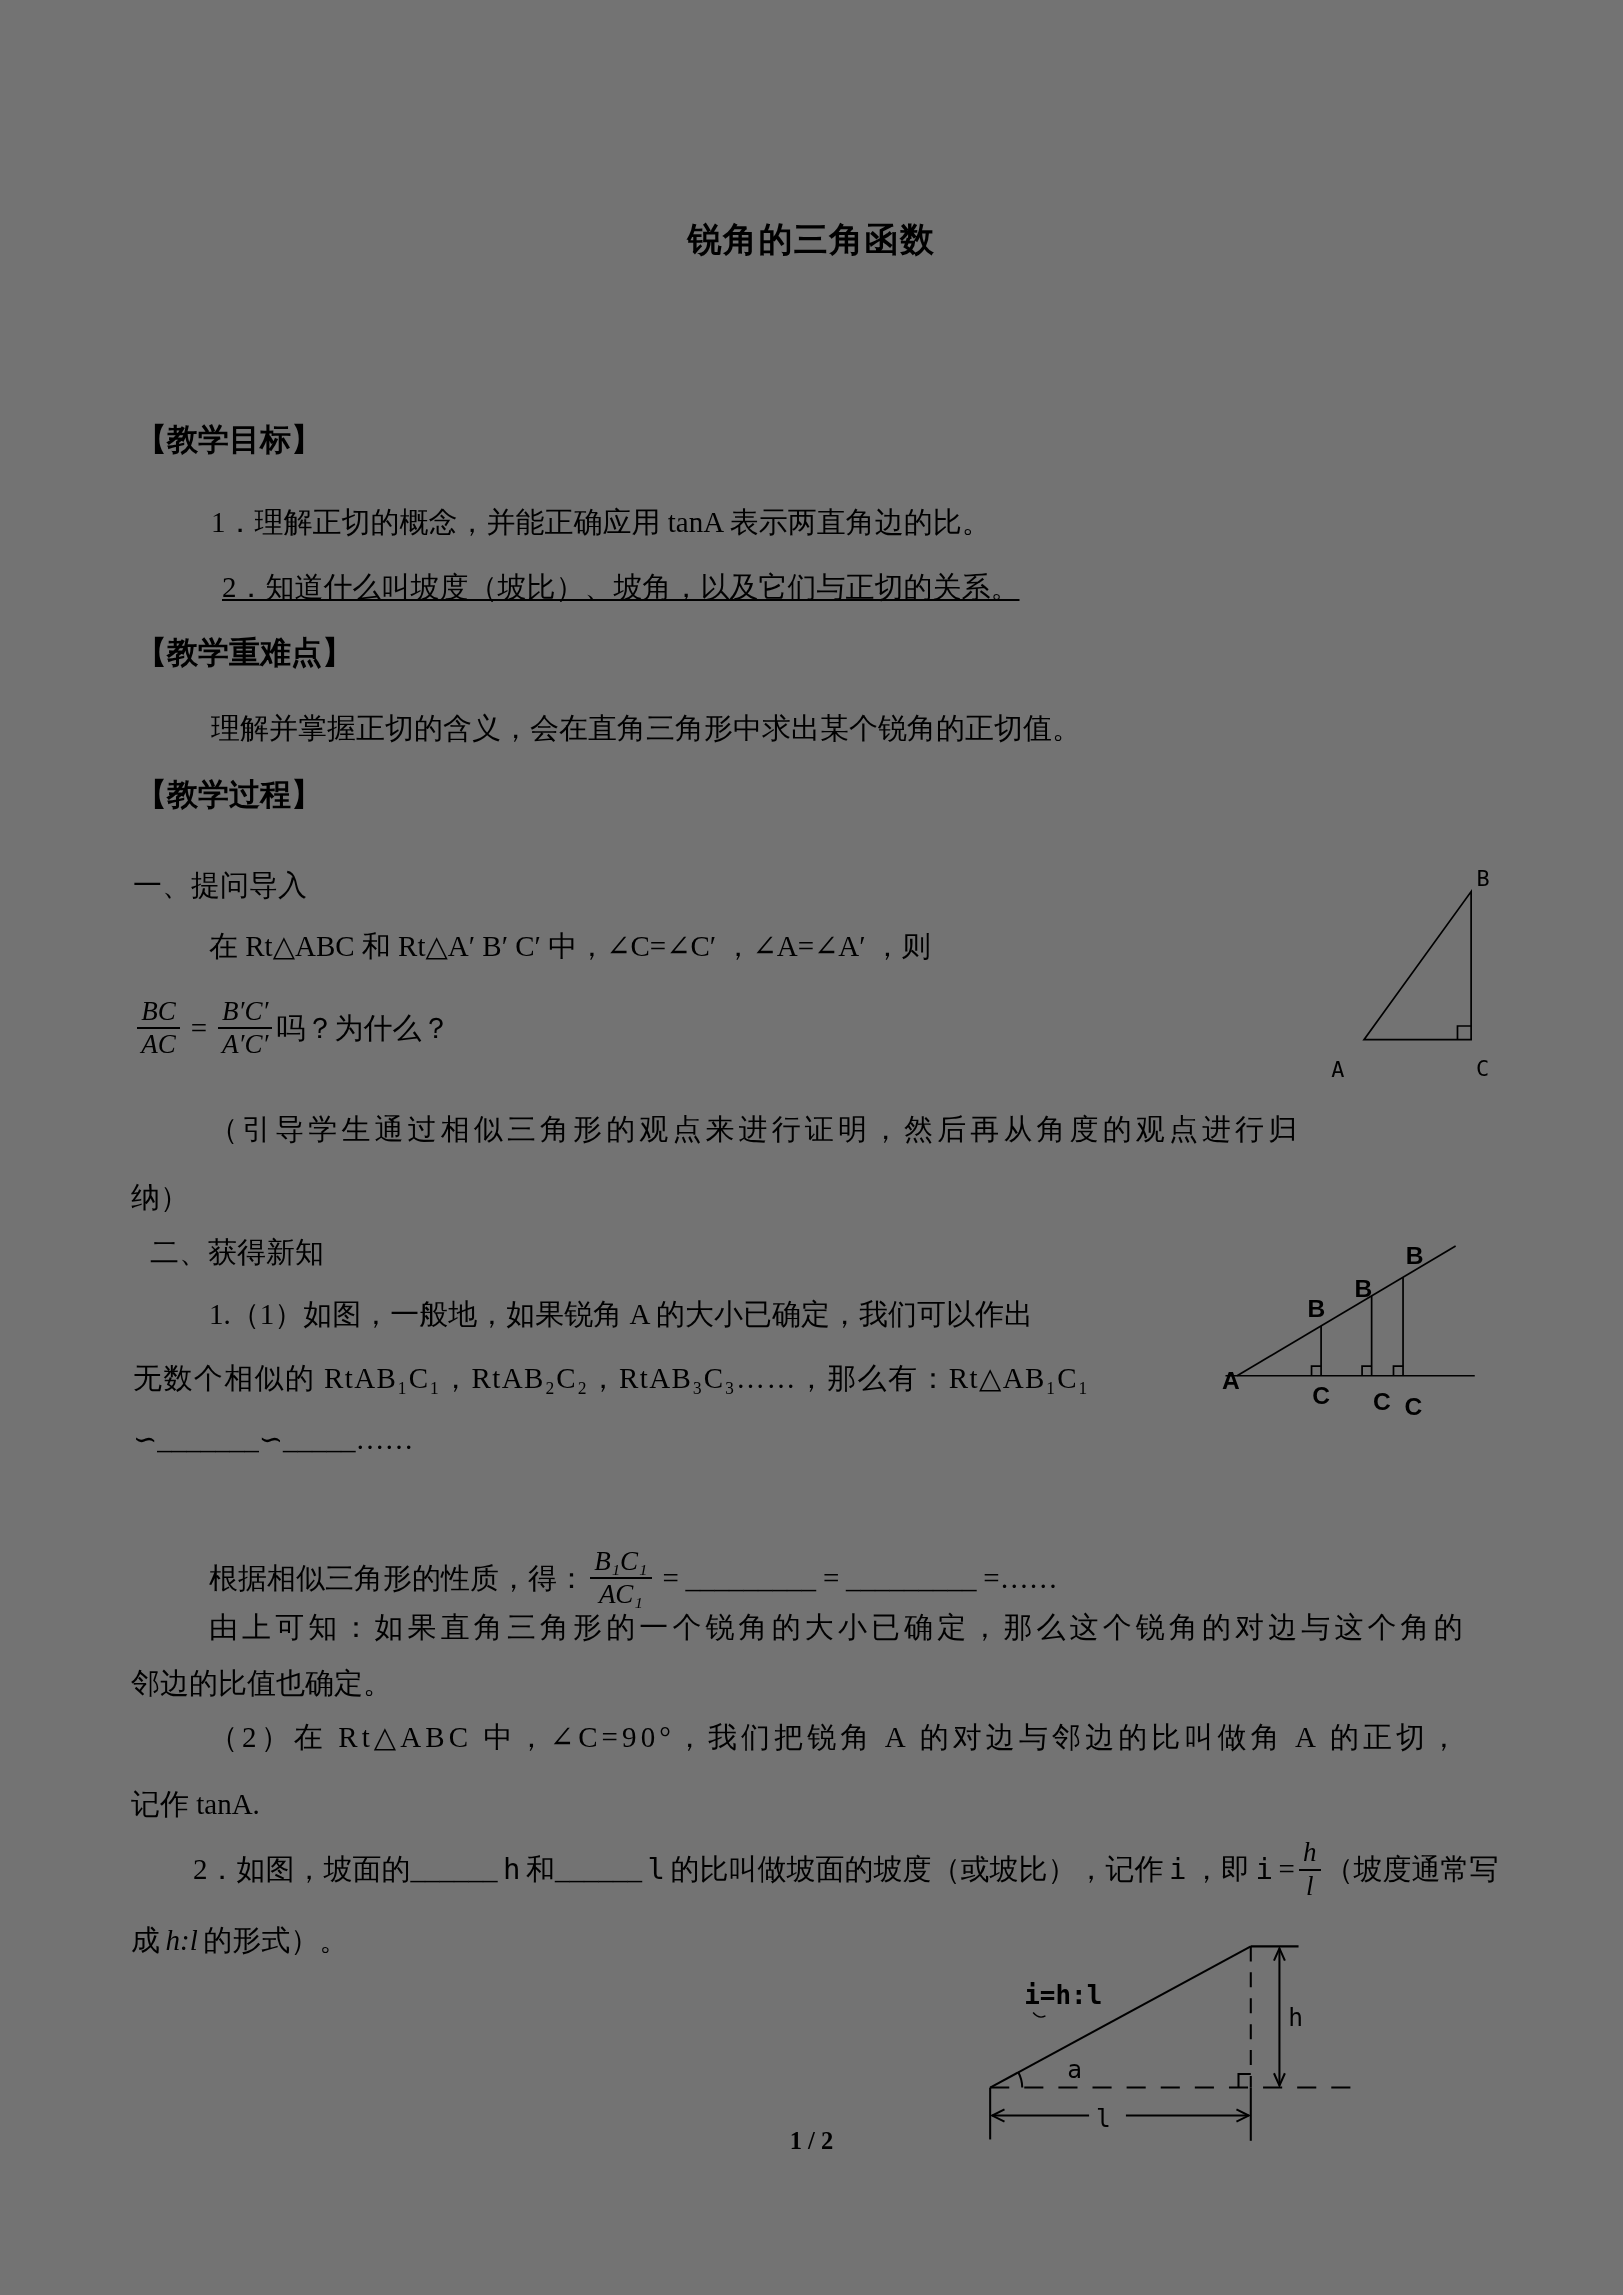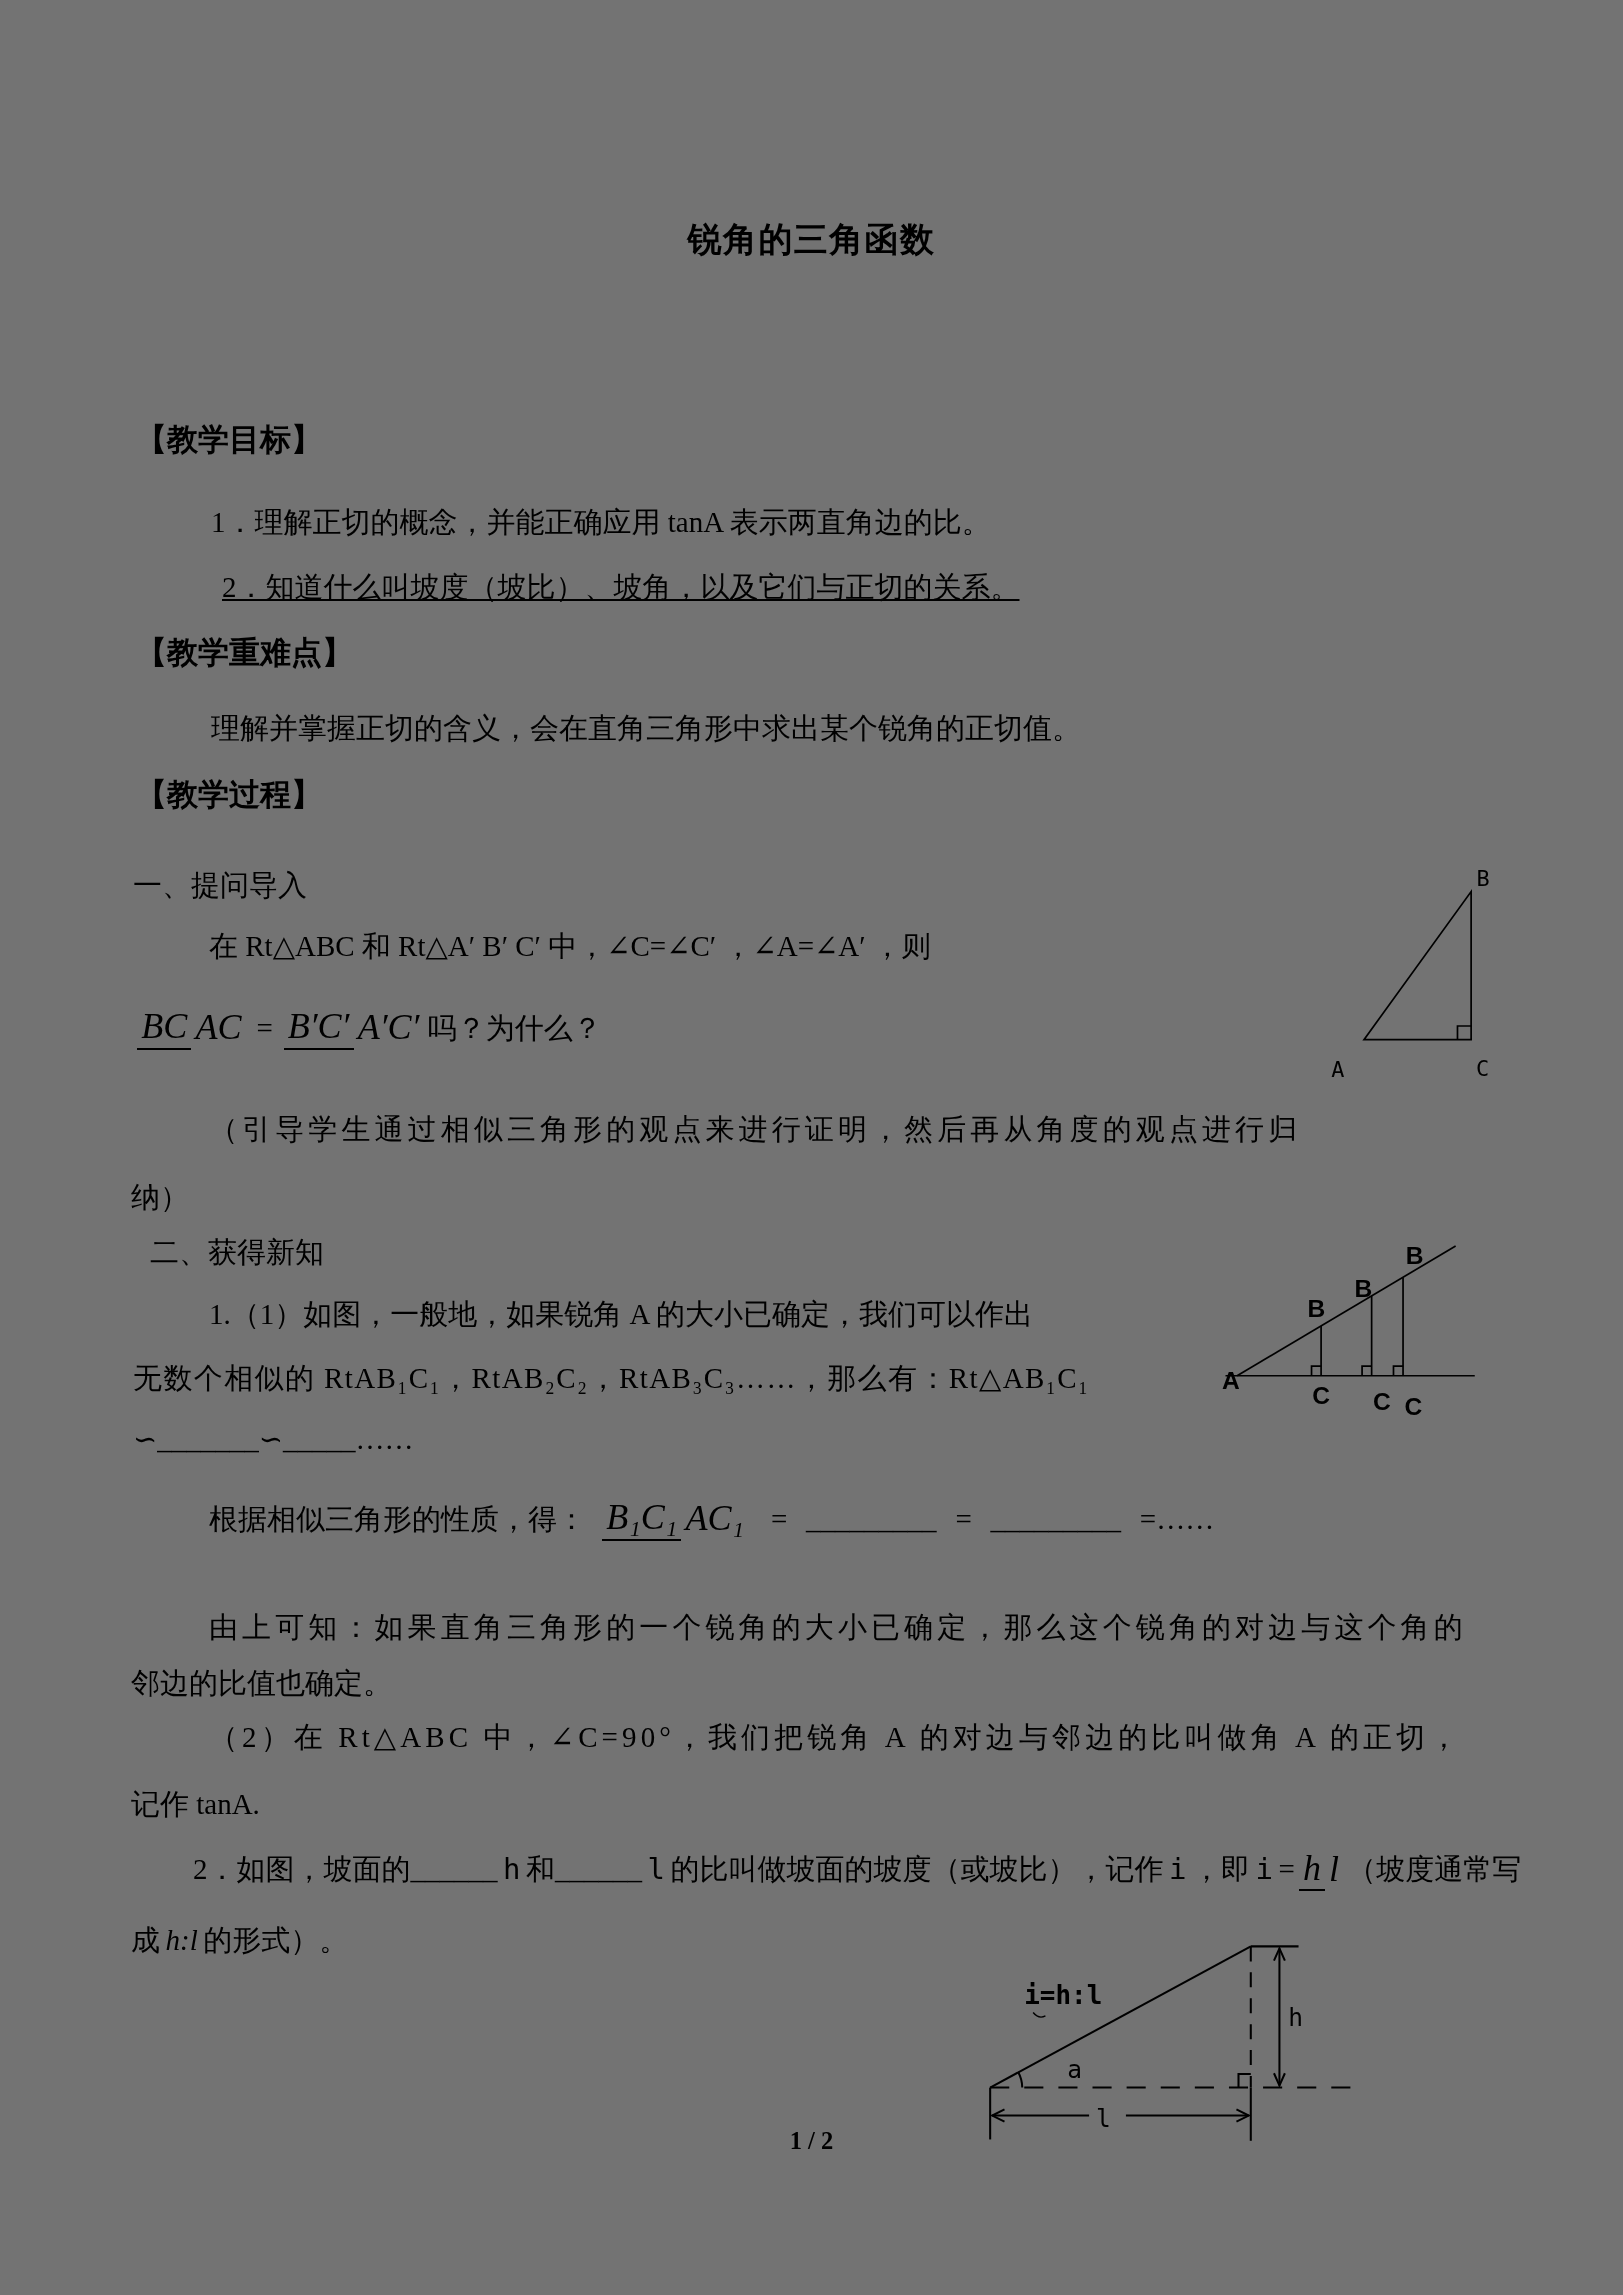--- a/index.html
+++ b/index.html
@@ -8,22 +8,22 @@
     font-family:"Liberation Serif","DejaVu Serif",serif; color:#000;
     overflow:hidden;
   }
   .line { position:absolute; font-size:29px; line-height:1.25; white-space:nowrap;margin-top:27px; }
   .hdr  { font-weight:bold; font-size:31px; }
   .title{ position:absolute; left:0; width:100%; text-align:center;
           font-size:34px; font-weight:bold; letter-spacing:1.4px; }
   .stretch { letter-spacing:4.1px; }
   .sp2 { letter-spacing:1.4px; }
   .row { display:flex; align-items:center; }
-  .frac { display:inline-flex; flex-direction:row; align-items:center;
-          font-style:italic; font-size:36px; line-height:1.15; margin:0 4.1px;
+  .frac { display:inline-flex; flex-direction:column; align-items:center;
+          font-style:italic; font-size:27px; line-height:1.15; margin:0 4.1px;
           vertical-align:middle; }
   .frac .num { border-bottom:2px solid #000; padding:0 4.1px; }
   .frac .den { padding:0 4.1px; }
   .eq { margin:0 6.8px; font-size:29px; }
   .mono { font-family:"DejaVu Sans Mono","Liberation Mono",monospace; margin:0 5.5px; }
   .it { font-style:italic; }
   .blank { font-size:29px; }
   .footer { position:absolute; left:0; width:100%; text-align:center;
             font-weight:bold; font-size:24.5px; }
   svg { position:absolute; overflow:visible; }
@@ -65,21 +65,21 @@
   </div>
 
   <div class="line stretch" style="left:209px; top:1084px;">（引导学生通过相似三角形的观点来进行证明，然后再从角度的观点进行归</div>
   <div class="line" style="left:131px; top:1152px;">纳）</div>
 
   <div class="line" style="left:150px; top:1207px;">二、获得新知</div>
   <div class="line" style="left:209px; top:1269px;">1.（1）如图，一般地，如果锐角 A 的大小已确定，我们可以作出</div>
   <div class="line sp2" style="left:133px; top:1333px;">无数个相似的 RtAB₁C₁，RtAB₂C₂，RtAB₃C₃……，那么有：Rt△AB₁C₁</div>
   <div class="line" style="left:133px; top:1394px;">∽_______∽_____……</div>
 
-  <div class="line row" style="left:209px; top:1451px; height:82px;gap:12px;">
+  <div class="line row" style="left:209px; top:1510px; height:82px;">
     <span>根据相似三角形的性质，得：</span>
     <span class="frac">
       <span class="num">B₁C₁</span>
       <span class="den">AC₁</span>
     </span>
     <span class="eq">=</span>
     <span class="blank">_________</span>
     <span class="eq">=</span>
     <span class="blank">_________</span>
     <span class="eq">=……</span>

